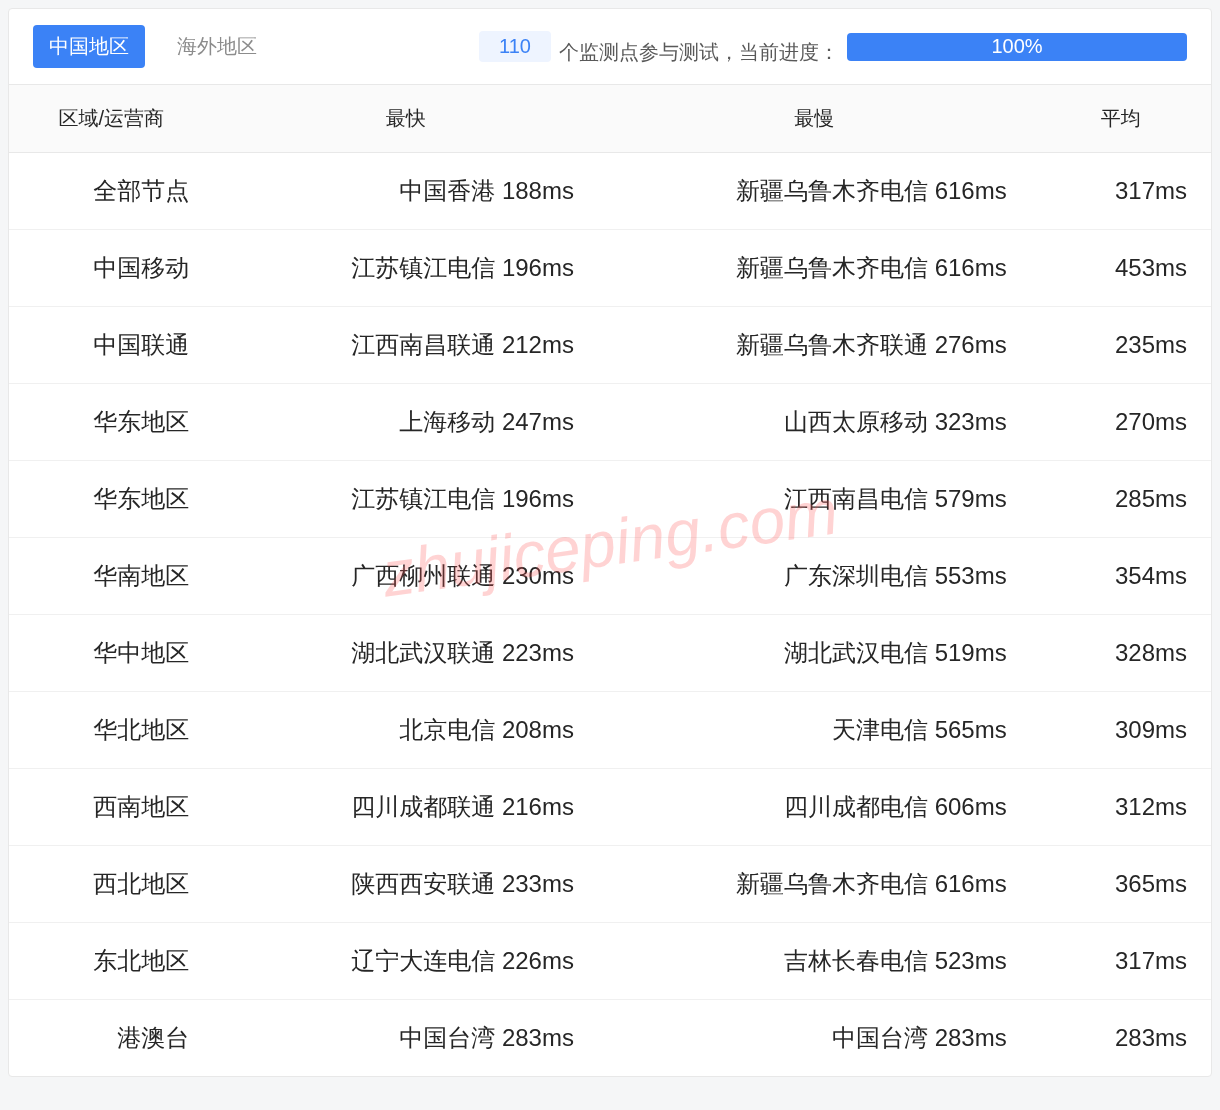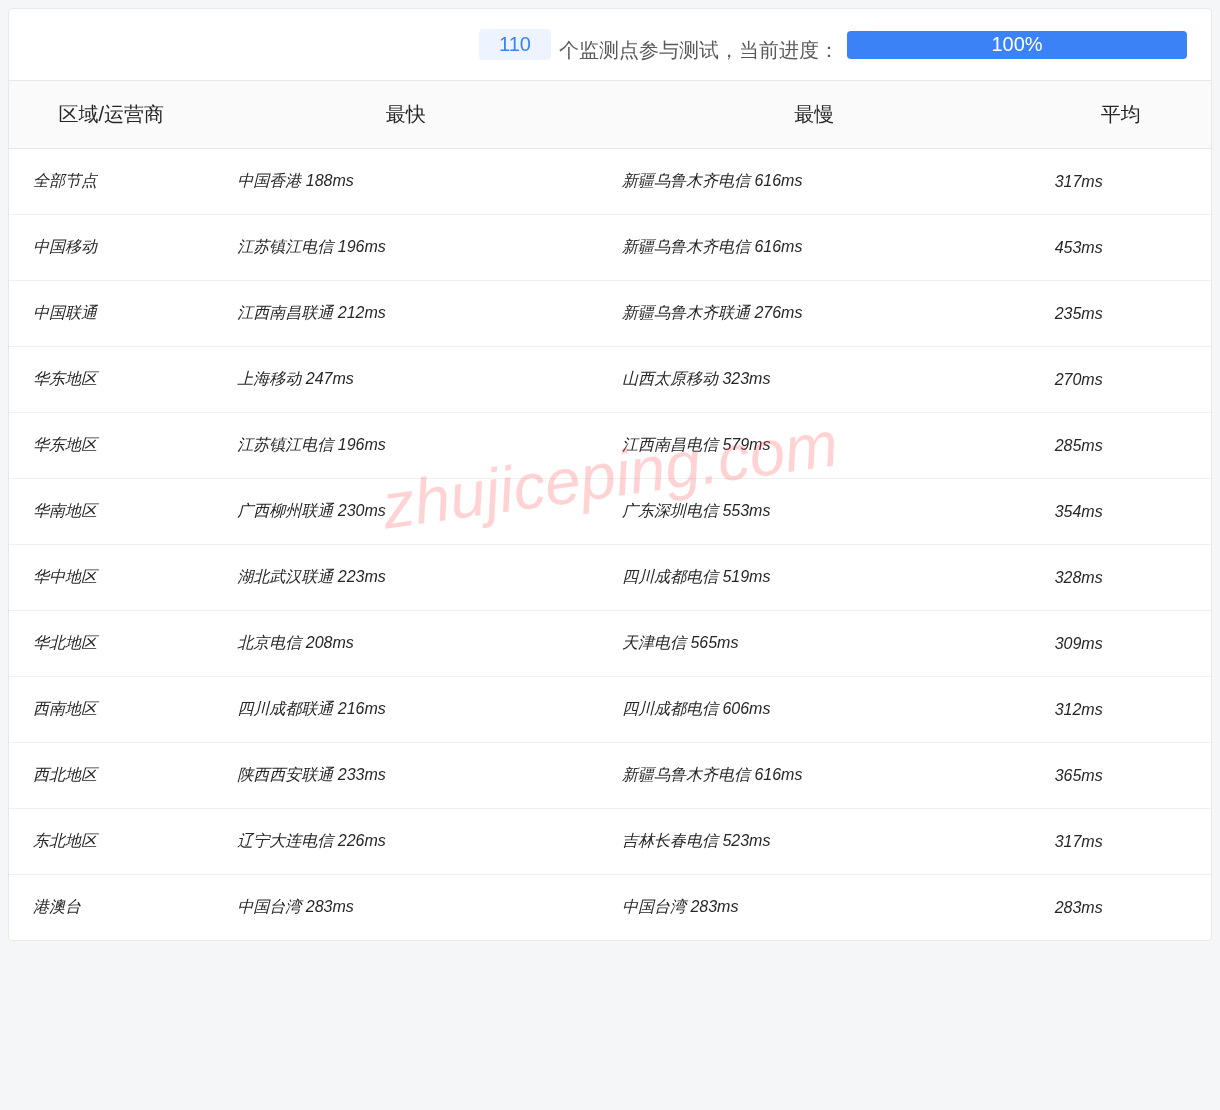--- a/index.html
+++ b/index.html
@@ -89,25 +89,24 @@
     .table th {
       padding: 20px 24px;
       font-size: 20px;
       font-weight: 400;
       color: #262626;
       text-align: center;
       border-bottom: 1px solid #e8e8e8;
     }
     .table td {
       padding: 22px 24px;
-      font-size: 16px;
+      font-size: 24px;
       color: #262626;
-      text-align: left;
+      text-align: right;
       border-bottom: 1px solid #f0f0f0;
-      font-style: italic;
     }
     .table tbody tr:last-child td {
       border-bottom: none;
     }
     .table th:nth-child(1), .table td:nth-child(1) { width: 17%; }
     .table th:nth-child(2), .table td:nth-child(2) { width: 32%; }
     .table th:nth-child(3), .table td:nth-child(3) { width: 36%; }
     .table th:nth-child(4), .table td:nth-child(4) { width: 15%; }
     .watermark {
       position: absolute;
@@ -128,20 +127,24 @@
       padding: 8px;
     }
   </style>
 </head>
 <body>
 
 <div class="page-wrapper">
   <div class="watermark">zhujiceping.com</div>
   <div class="container">
     <div class="header">
+      <div class="tabs">
+        <div class="tab active">中国地区</div>
+        <div class="tab">海外地区</div>
+      </div>
       <div class="status">
         <span class="count-badge">110</span>
         <span class="status-text">个监测点参与测试，当前进度：</span>
         <div class="progress-wrapper">
           <div class="progress-bar">100%</div>
         </div>
       </div>
     </div>
     <table class="table">
       <thead>
@@ -185,21 +188,21 @@
         </tr>
         <tr>
           <td>华南地区</td>
           <td>广西柳州联通 230ms</td>
           <td>广东深圳电信 553ms</td>
           <td>354ms</td>
         </tr>
         <tr>
           <td>华中地区</td>
           <td>湖北武汉联通 223ms</td>
-          <td>四川成都电信 519ms</td>
+          <td>湖北武汉电信 519ms</td>
           <td>328ms</td>
         </tr>
         <tr>
           <td>华北地区</td>
           <td>北京电信 208ms</td>
           <td>天津电信 565ms</td>
           <td>309ms</td>
         </tr>
         <tr>
           <td>西南地区</td>

